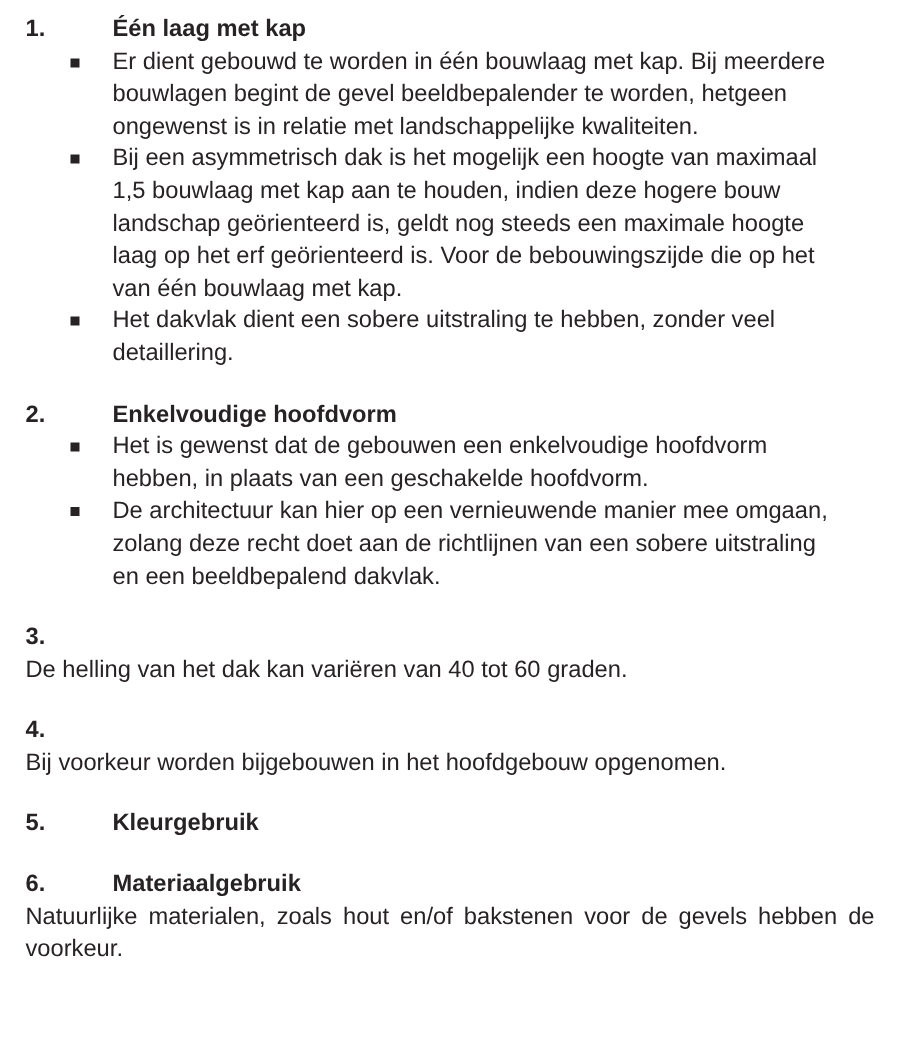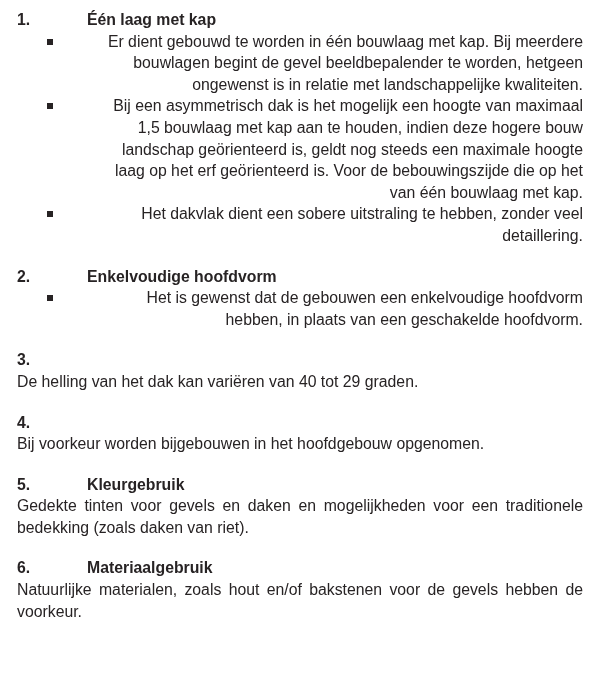--- a/index.html
+++ b/index.html
@@ -12,22 +12,22 @@
     padding: 9px 17px 0 17px;
     font-family: "Liberation Sans", sans-serif;
     font-size: 15.8px;
     line-height: 21.6px;
     color: #272324;
     background: #ffffff;
   }
   .section + .section { margin-top: 19px; }
   .heading-row { display: flex; font-weight: bold; }
   .num { width: 58px; flex: none; }
-  .title { flex: 1; margin-left: 12px; }
-  .bullet-row { display: flex; text-align: right; }
+  .title { flex: 1; }
+  .bullet-row { display: flex; }
   .bullet-col { width: 58px; flex: none; padding-left: 30px; }
   .sq {
     display: block; width: 6px; height: 6px;
     background: #272324; margin-top: 8px;
   }
   .btext { flex: 1; }
   .body-par { width: 566px; }
   .jline { text-align: justify; text-align-last: justify; }
 </style>
 </head>
@@ -78,46 +78,52 @@
       </div>
       <div class="bullet-row">
         <span class="bullet-col">
           <span class="sq"></span>
         </span>
         <div class="btext">
           <div class="line">Het is gewenst dat de gebouwen een enkelvoudige hoofdvorm</div>
           <div class="line">hebben, in plaats van een geschakelde hoofdvorm.</div>
         </div>
       </div>
+      <div class="bullet-row">
+        <span class="bullet-col">
+          <span class="sq"></span>
+        </span>
+        <div class="btext">
+          <div class="line">De architectuur kan hier op een vernieuwende manier mee omgaan,</div>
+          <div class="line">zolang deze recht doet aan de richtlijnen van een sobere uitstraling</div>
+          <div class="line">en een beeldbepalend dakvlak.</div>
+        </div>
+      </div>
     </section>
     <section class="section">
       <div class="heading-row">
         <span class="num">3.</span>
       </div>
       <div class="body-par">
-        <div class="line">De helling van het dak kan variëren van 40 tot 29 graden.</div>
+        <div class="line">De helling van het dak kan variëren van 40 tot 60 graden.</div>
       </div>
     </section>
     <section class="section">
       <div class="heading-row">
         <span class="num">4.</span>
       </div>
       <div class="body-par">
         <div class="line">Bij voorkeur worden bijgebouwen in het hoofdgebouw opgenomen.</div>
       </div>
     </section>
     <section class="section">
       <div class="heading-row">
         <span class="num">5.</span>
         <span class="title">Kleurgebruik</span>
       </div>
-      <div class="body-par">
-        <div class="line jline">Gedekte tinten voor gevels en daken en mogelijkheden voor een traditionele</div>
-        <div class="line">bedekking (zoals daken van riet).</div>
-      </div>
     </section>
     <section class="section">
       <div class="heading-row">
         <span class="num">6.</span>
         <span class="title">Materiaalgebruik</span>
       </div>
       <div class="body-par">
         <div class="line jline">Natuurlijke materialen, zoals hout en/of bakstenen voor de gevels hebben de</div>
         <div class="line">voorkeur.</div>
       </div>

